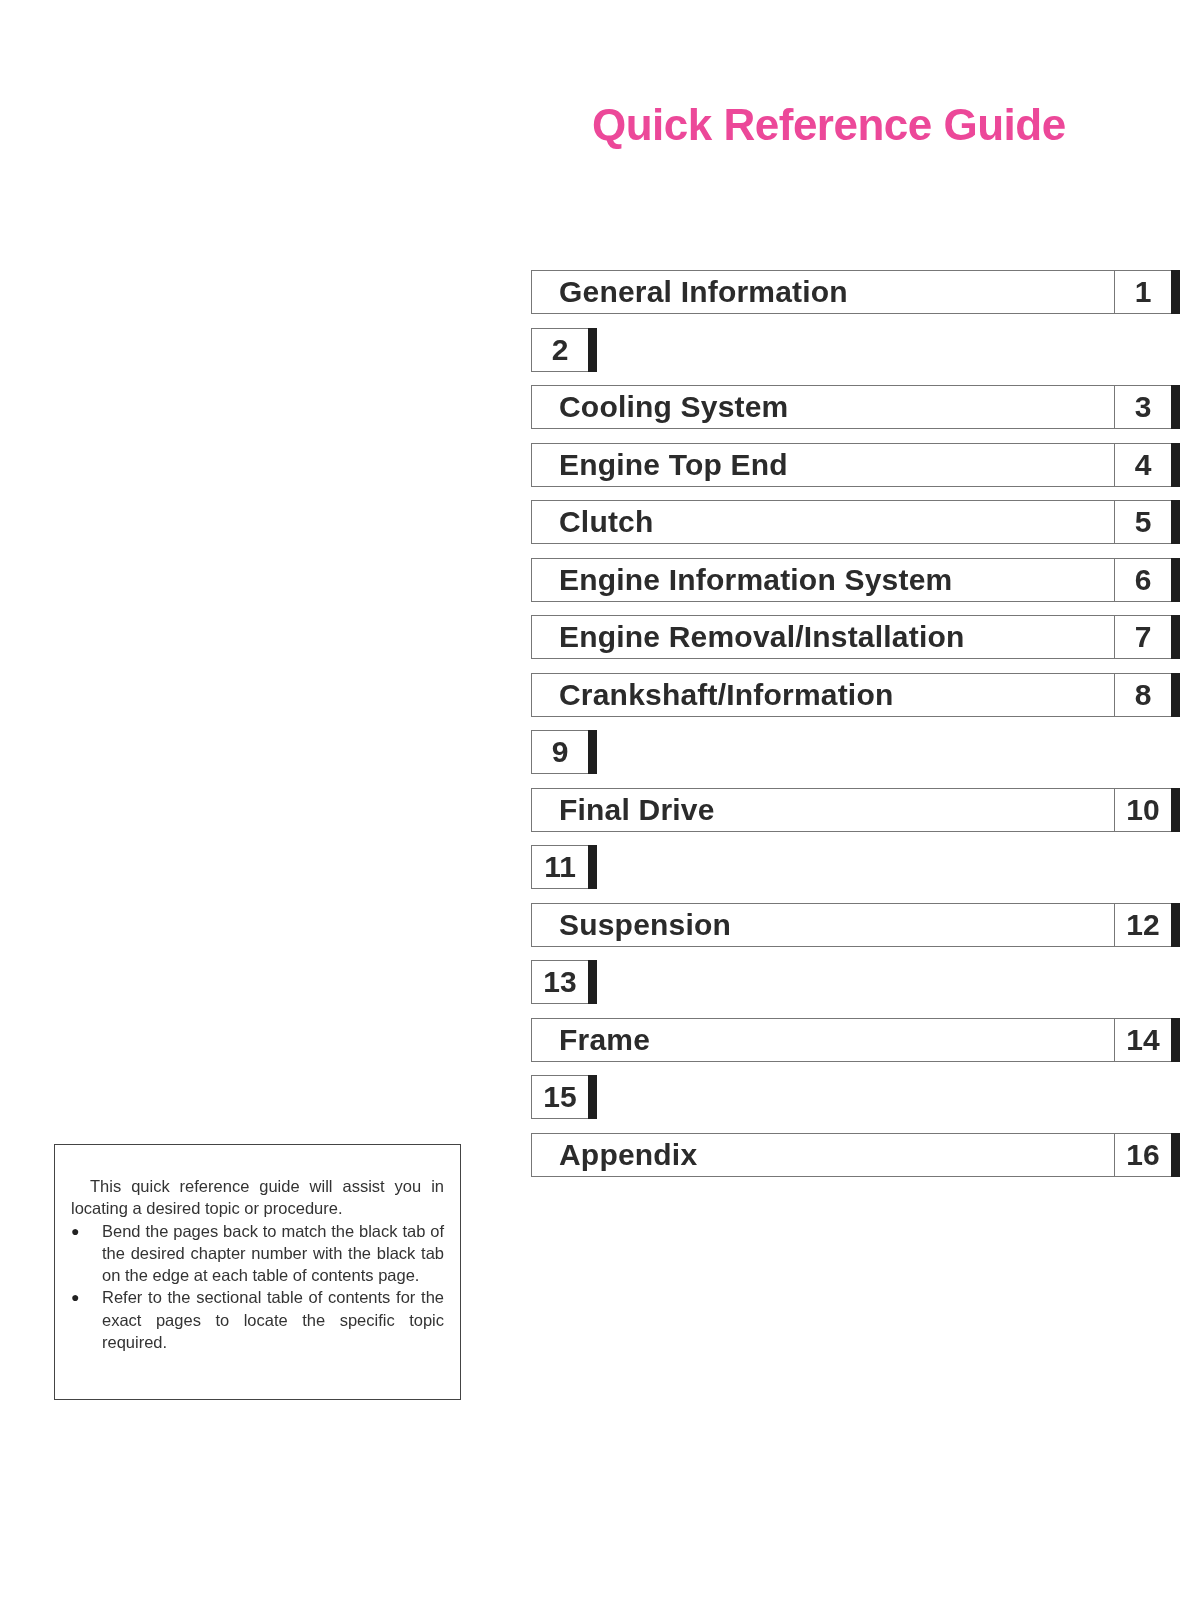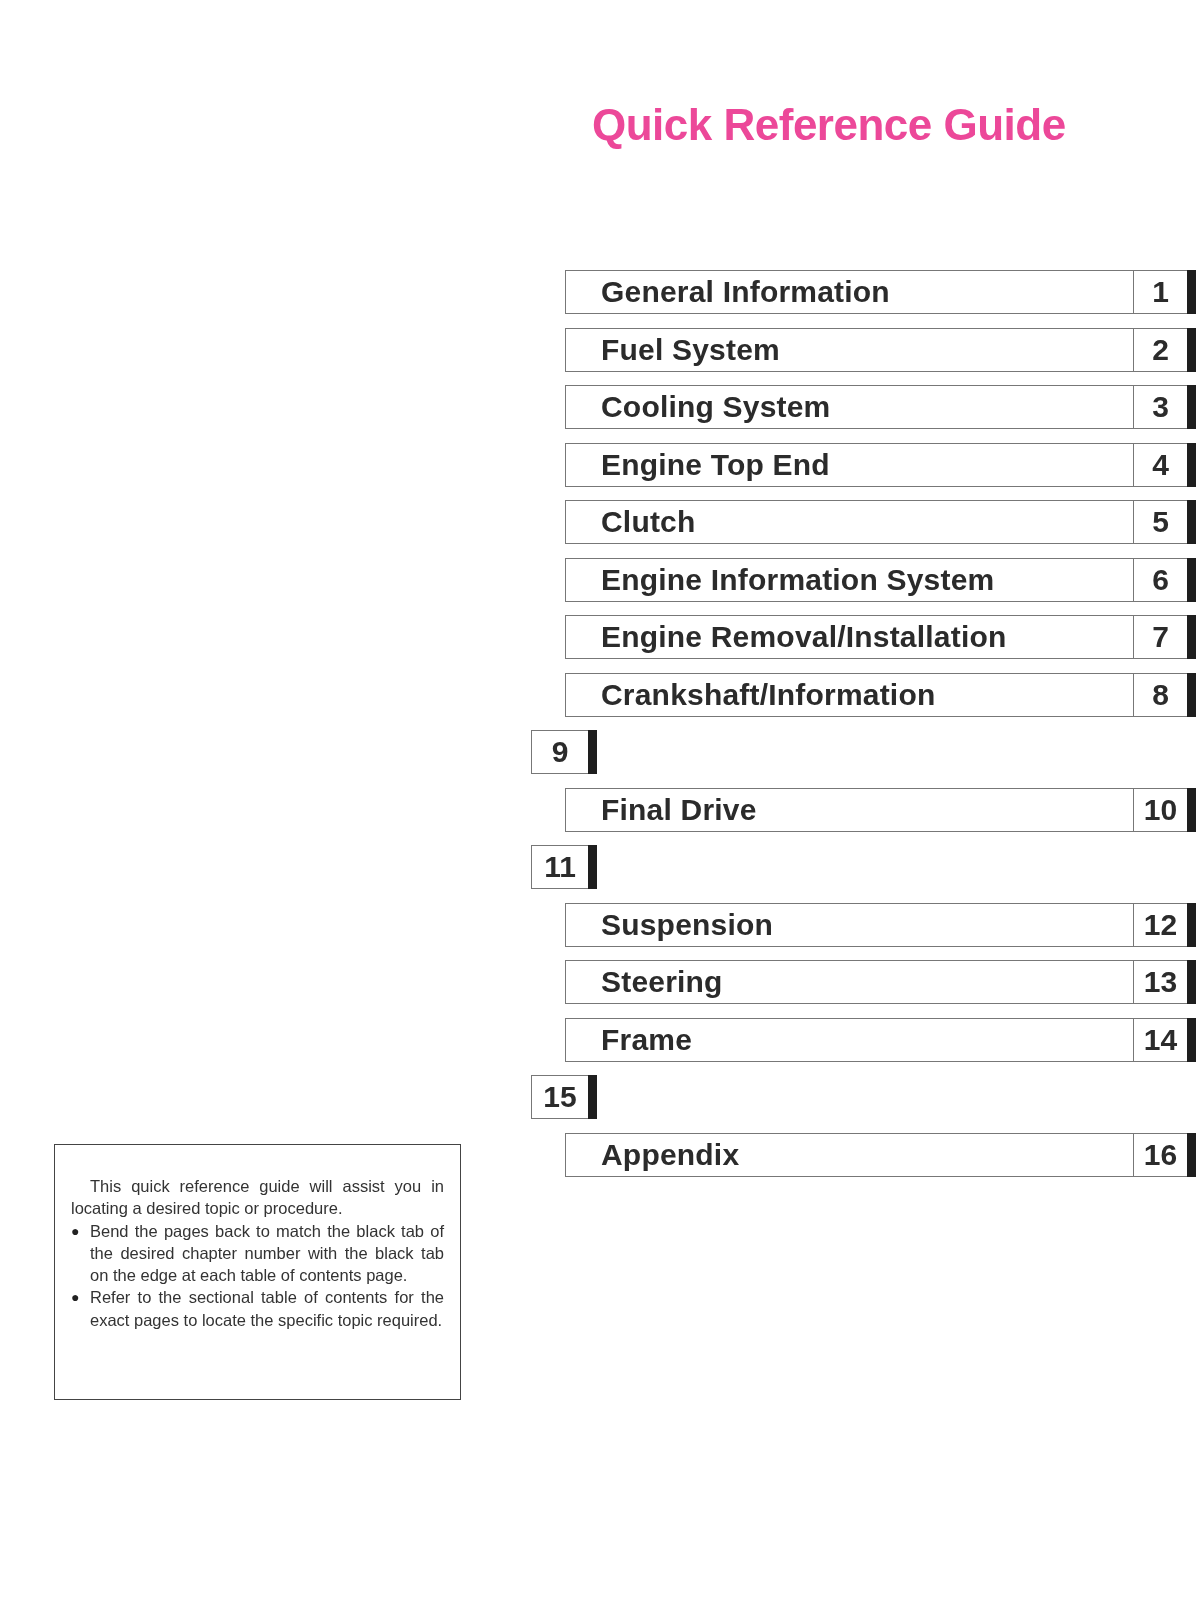--- a/index.html
+++ b/index.html
@@ -13,21 +13,21 @@
     white-space: nowrap;
   }
   .toc { position: absolute; left: 531px; top: 270px; width: 665px; }
   .row {
     position: absolute; left: 0; width: 665px; height: 44px;
     display: flex; cursor: pointer;
   }
   .row .label-cell {
     width: 574px; height: 42px; border: 1px solid #777;
     border-right: none; box-sizing: content-box;
-    display: flex; align-items: center; padding-left: 16px; margin-left: 34px;
+    display: flex; align-items: center; padding-left: 8px;
   }
   .row .label {
     margin-left: 19px; font-size: 30px; font-weight: bold; color: #2b2b2b;
     white-space: nowrap; letter-spacing: 0.2px;
   }
   .row .num-cell {
     width: 56px; height: 42px; border: 1px solid #777; border-right: none;
     display: flex; align-items: center; justify-content: center;
   }
   .row .num { font-size: 30px; font-weight: bold; color: #2b2b2b; }
@@ -35,41 +35,38 @@
     width: 9px; height: 44px; background: #1e1e1e; margin-left: 0;
   }
   .note {
     position: absolute; left: 54px; top: 1144px; width: 407px; height: 256px;
     border: 1.5px solid #444; box-sizing: border-box;
     padding: 30px 16px 8px 16px; font-size: 16.5px; line-height: 22.3px; color: #333;
   }
   .note p { margin: 0; text-indent: 19px; text-align: justify; }
   .note .bullet { display: flex; margin: 0; }
   .note .dot { width: 19px; flex: 0 0 19px; font-size: 14px; line-height: 22.3px; color: #222; }
-  .note .btext { flex: 1; text-align: justify; }
+  .note .btext { flex: 1; text-align: justify; margin-left: 12px; }
 </style>
 </head>
 <body>
 
 <div class="title">Quick Reference Guide</div>
 
 <div class="toc">
   <div class="row" style="top:0px">
     <div class="label-cell">
         <span class="label">General Information</span>
       </div>
     <div class="num-cell">
         <span class="num">1</span>
       </div>
     <div class="tab"></div>
   </div>
   <div class="row" style="top:57.5px">
-    <div class="label-cell">
-        <span class="label">Fuel System</span>
-      </div>
     <div class="num-cell">
         <span class="num">2</span>
       </div>
     <div class="tab"></div>
   </div>
   <div class="row" style="top:115px">
     <div class="label-cell">
         <span class="label">Cooling System</span>
       </div>
     <div class="num-cell">
@@ -146,23 +143,20 @@
   <div class="row" style="top:632.5px">
     <div class="label-cell">
         <span class="label">Suspension</span>
       </div>
     <div class="num-cell">
         <span class="num">12</span>
       </div>
     <div class="tab"></div>
   </div>
   <div class="row" style="top:690px">
-    <div class="label-cell">
-        <span class="label">Steering</span>
-      </div>
     <div class="num-cell">
         <span class="num">13</span>
       </div>
     <div class="tab"></div>
   </div>
   <div class="row" style="top:747.5px">
     <div class="label-cell">
         <span class="label">Frame</span>
       </div>
     <div class="num-cell">

